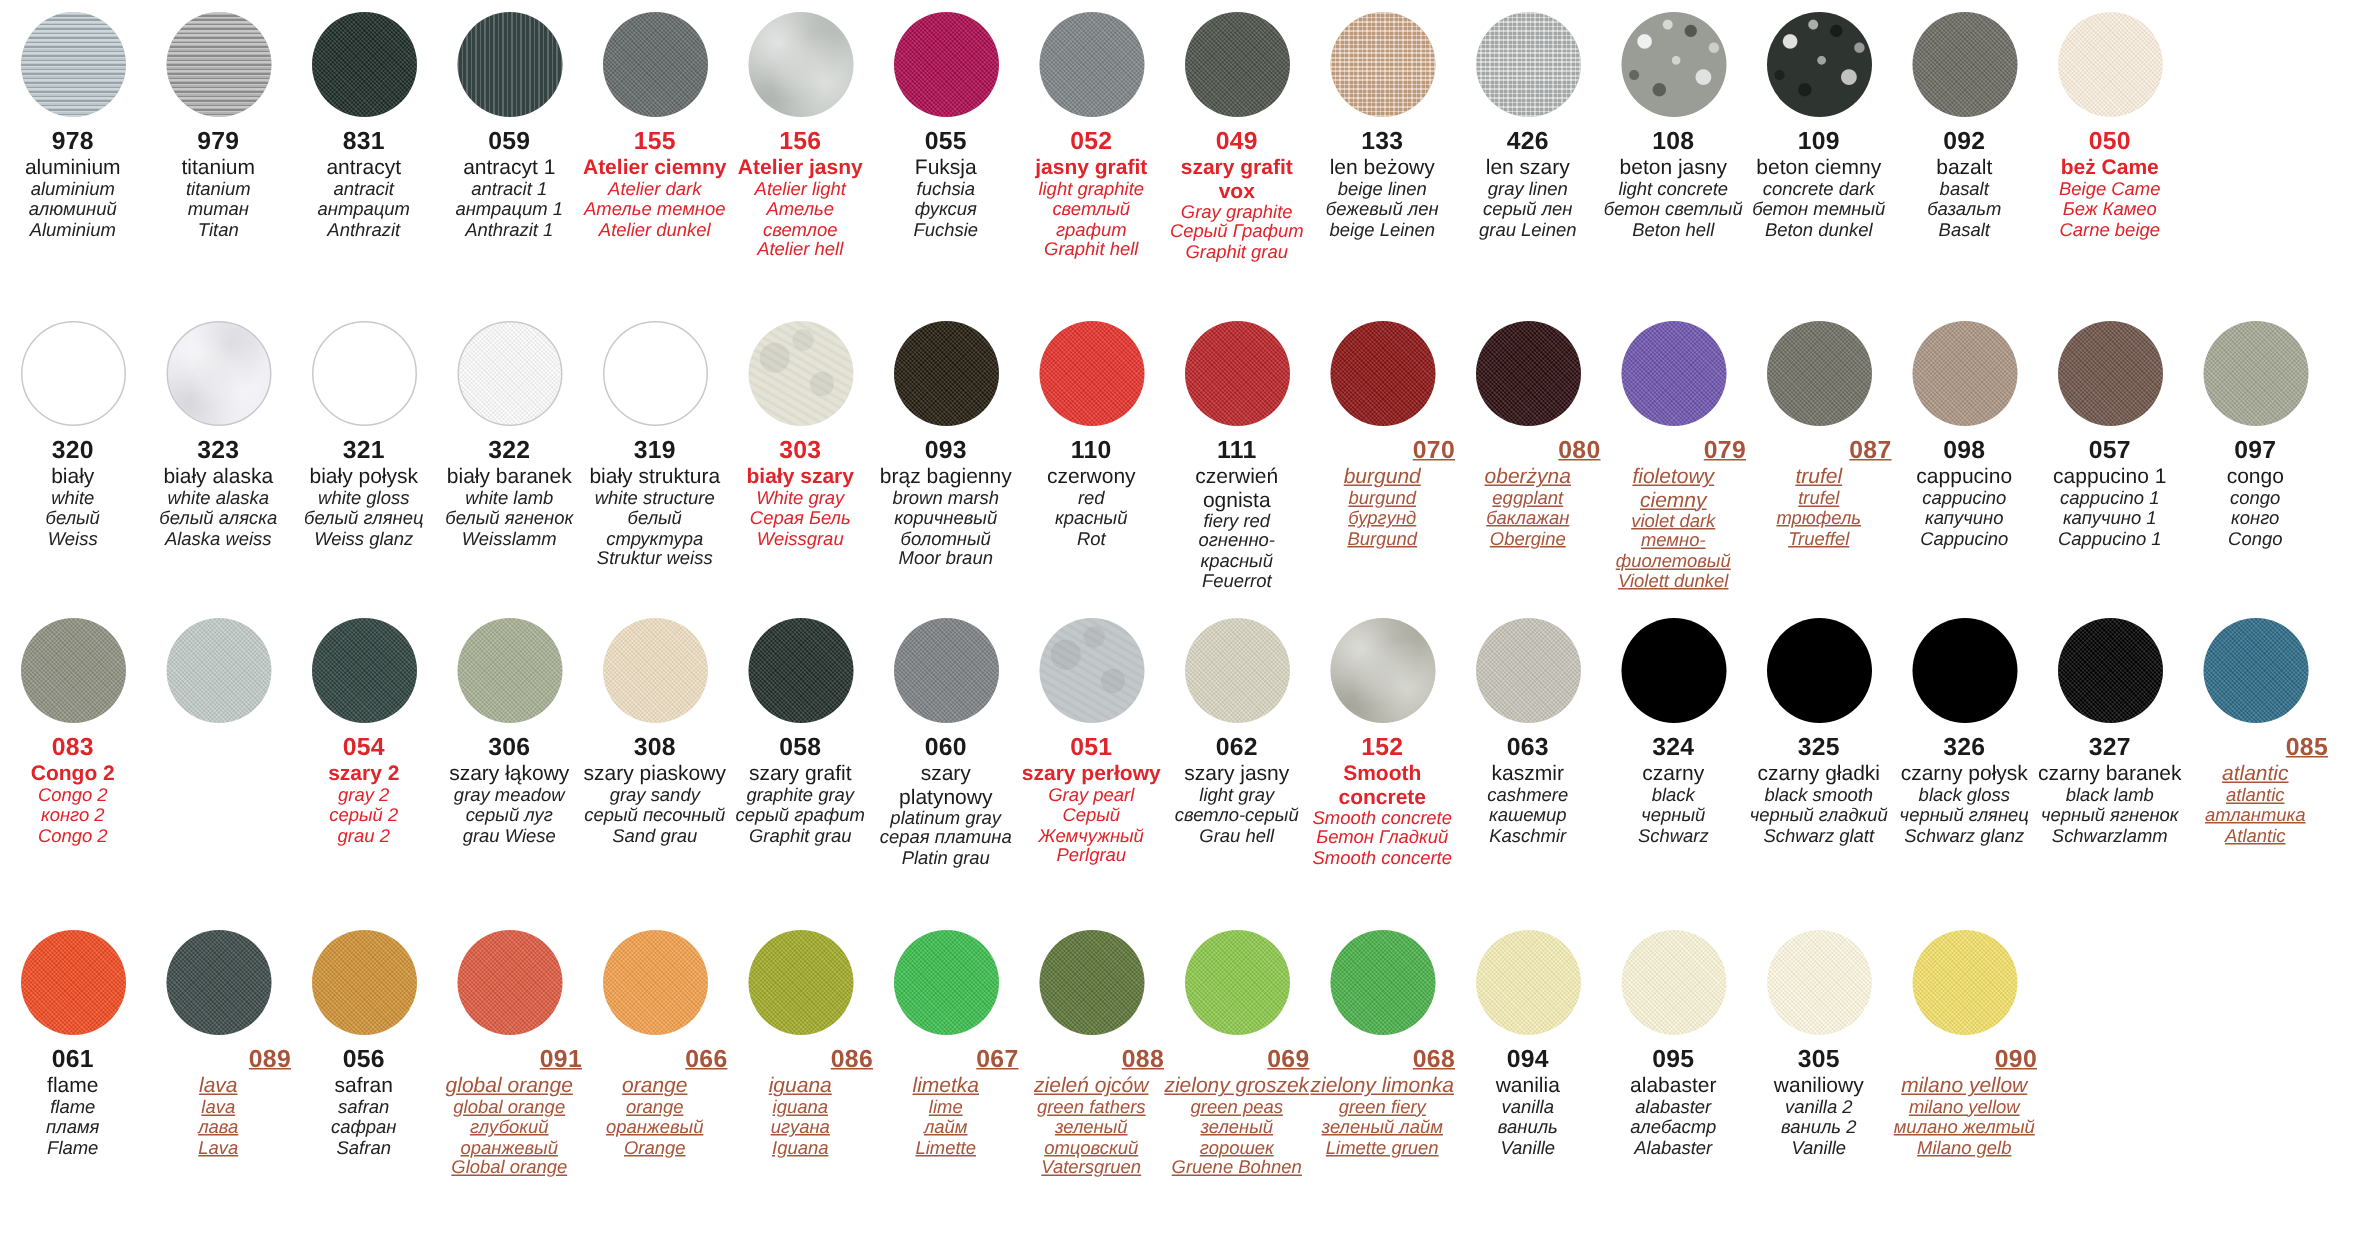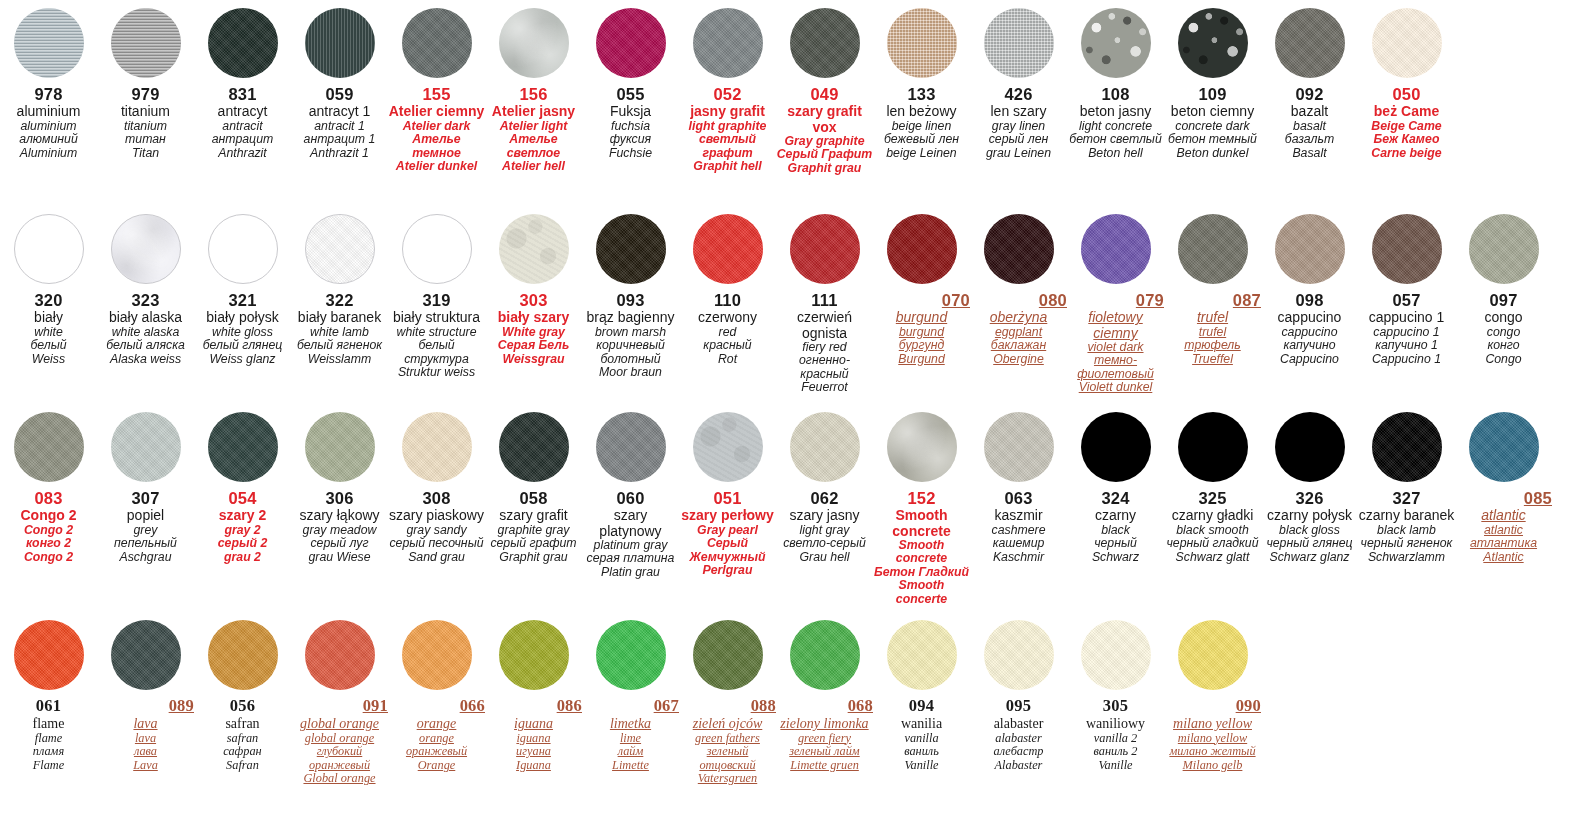--- a/index.html
+++ b/index.html
@@ -111,21 +111,21 @@
   .alt {
     font-style: italic;
     font-size: 12.3px;
     line-height: 1.1;
   }
   
   .c-black .code, .c-black .name-pl { color: #1a1a1a; }
   .c-black .alt { color: #222; }
   .c-red .code, .c-red .name-pl, .c-red .alt { color: #e1232a; }
   .c-red .code, .c-red .name-pl, .c-red .alt { font-weight: bold; }
-  .c-red .alt { font-weight: bold; }
+  .c-red .alt { font-weight: normal; }
   .c-brown .code, .c-brown .name-pl, .c-brown .alt { color: #a8543a; text-decoration: underline; }
   .c-brown .name-pl { font-style: italic; }
   .c-brown .code { font-style: normal; text-align: right; }
 </style>
 </head>
 <body>
 
 <div id="sheet">
     <div class="row" style="position: absolute; left: 0px; top: 8px;">
       <div class="cell">
@@ -579,27 +579,20 @@
           <div class="alt">конго 2</div>
           <div class="alt">Congo 2</div>
         </div>
       </div>
       <div class="cell">
         <div class="swatch-wrap">
           <div class="swatch t-grain" style="background: rgb(194, 203, 200);">
             <div class="tex"></div>
           </div>
         </div>
-        <div class="labels c-black">
-          <div class="code">307</div>
-          <div class="name-pl">popiel</div>
-          <div class="alt">grey</div>
-          <div class="alt">пепельный</div>
-          <div class="alt">Aschgrau</div>
-        </div>
       </div>
       <div class="cell">
         <div class="swatch-wrap">
           <div class="swatch t-grain" style="background: rgb(45, 66, 62);">
             <div class="tex"></div>
           </div>
         </div>
         <div class="labels c-red">
           <div class="code">054</div>
           <div class="name-pl">szary 2</div>
@@ -784,21 +777,21 @@
         </div>
         <div class="labels c-brown">
           <div class="code">085</div>
           <div class="name-pl">atlantic</div>
           <div class="alt">atlantic</div>
           <div class="alt">атлантика</div>
           <div class="alt">Atlantic</div>
         </div>
       </div>
     </div>
-    <div class="row" style="position: absolute; left: 0px; top: 620px; font-family: Liberation Serif, serif;">
+    <div class="row" style="position: absolute; left: 0px; top: 620px;">
       <div class="cell">
         <div class="swatch-wrap">
           <div class="swatch t-grain" style="background: rgb(240, 74, 33);">
             <div class="tex"></div>
           </div>
         </div>
         <div class="labels c-black">
           <div class="code">061</div>
           <div class="name-pl">flame</div>
           <div class="alt">flame</div>
@@ -899,20 +892,34 @@
         <div class="labels c-brown">
           <div class="code">088</div>
           <div class="name-pl">zieleń ojców</div>
           <div class="alt">green fathers</div>
           <div class="alt">зеленый отцовский</div>
           <div class="alt">Vatersgruen</div>
         </div>
       </div>
       <div class="cell">
         <div class="swatch-wrap">
+          <div class="swatch t-grain" style="background: rgb(140, 200, 75);">
+            <div class="tex"></div>
+          </div>
+        </div>
+        <div class="labels c-brown">
+          <div class="code">069</div>
+          <div class="name-pl">zielony groszek</div>
+          <div class="alt">green peas</div>
+          <div class="alt">зеленый горошек</div>
+          <div class="alt">Gruene Bohnen</div>
+        </div>
+      </div>
+      <div class="cell">
+        <div class="swatch-wrap">
           <div class="swatch t-grain" style="background: rgb(73, 176, 74);">
             <div class="tex"></div>
           </div>
         </div>
         <div class="labels c-brown">
           <div class="code">068</div>
           <div class="name-pl">zielony limonka</div>
           <div class="alt">green fiery</div>
           <div class="alt">зеленый лайм</div>
           <div class="alt">Limette gruen</div>

